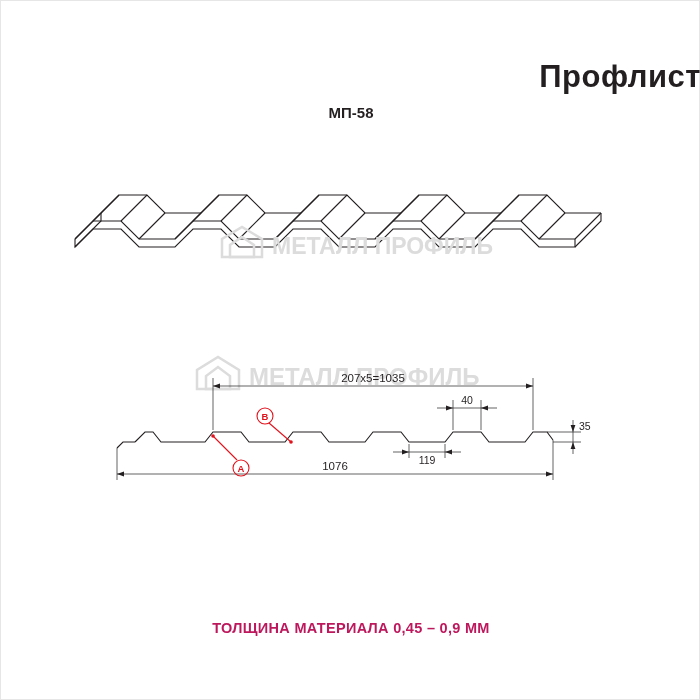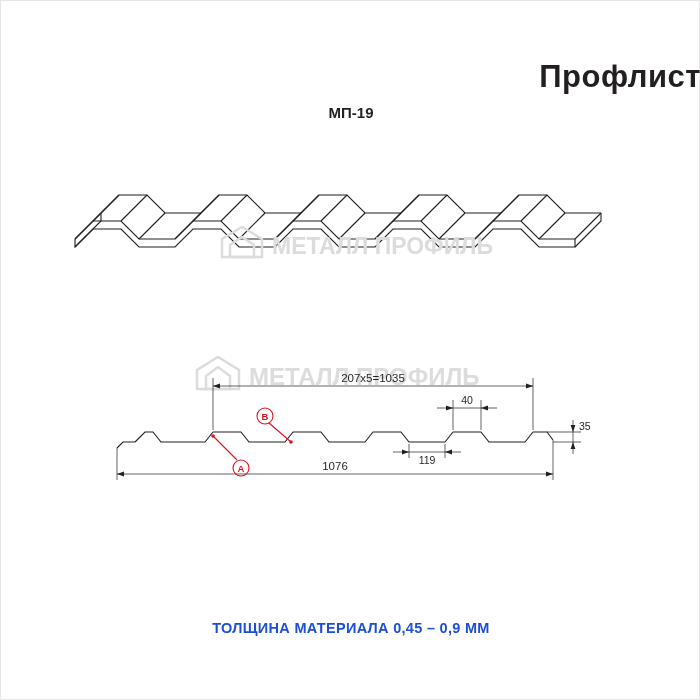--- a/index.html
+++ b/index.html
@@ -45,21 +45,21 @@
   }
   .footer-note {
     position: absolute;
     top: 619px;
     left: 0;
     width: 700px;
     text-align: center;
     font-size: 14.5px;
     font-weight: bold;
     letter-spacing: 0.3px;
-    color: #1d4ed8;
+    color: #be185d;
   }
   .iso-wrap {
     position: absolute;
     top: 160px;
     left: 60px;
     width: 580px;
     height: 160px;
   }
   .section-wrap {
     position: absolute;
@@ -81,21 +81,21 @@
   .dim-txt-big { font-family: "Liberation Sans", sans-serif; font-size: 11.5px; fill: #231f20; }
   .callout { fill: none; stroke: #e1121c; stroke-width: 1.1; }
   .callout-txt { font-family: "Liberation Sans", sans-serif; font-size: 9.5px; fill: #e1121c; font-weight: bold; }
 </style>
 </head>
 <body>
 
 <div class="page">
 
   <div class="title">Профлист</div>
-  <div class="subtitle">МП-19</div>
+  <div class="subtitle">МП-58</div>
 
   <div class="iso-wrap">
     <svg width="580" height="160" viewBox="0 0 580 160">
 
       <path class="ln" d="M 40 52 L 58 34 L 86 34 L 104 52 L 140 52 L 158 34 L 186 34 L 204 52 L 240 52 L 258 34 L 286 34 L 304 52 L 340 52 L 358 34 L 386 34 L 404 52 L 440 52 L 458 34 L 486 34 L 504 52 L 540 52"></path>
 
       <path class="ln" d="M 40 52 L 14 78"></path>
       <path class="ln" d="M 58 34 L 32 60"></path>
       <path class="ln" d="M 86 34 L 60 60"></path>
       <path class="ln" d="M 104 52 L 78 78"></path>

